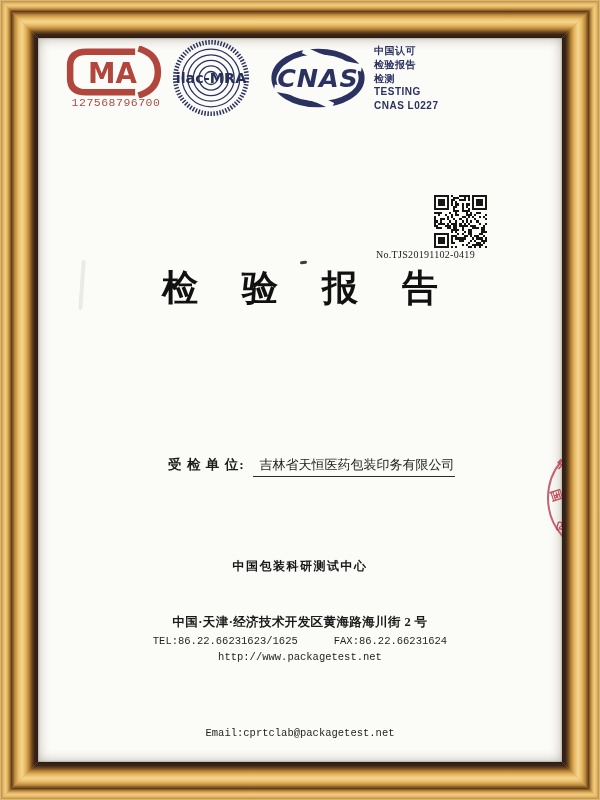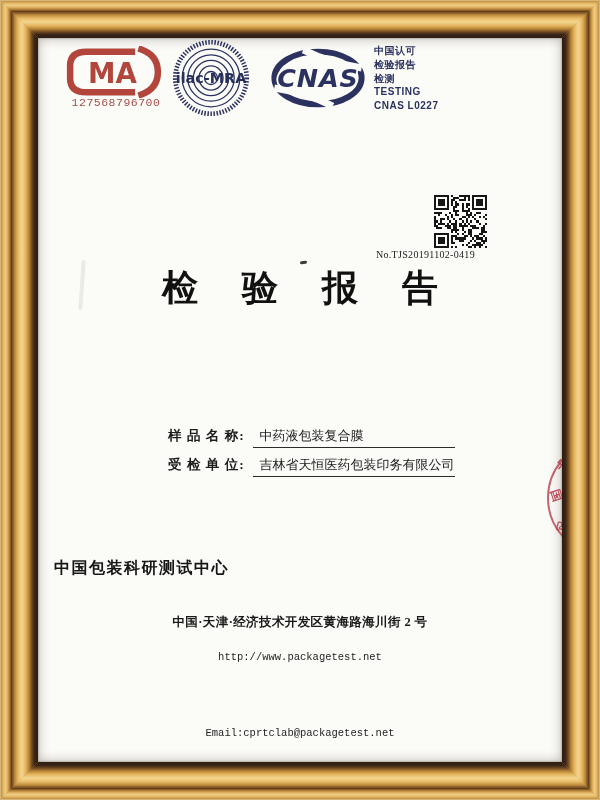--- a/index.html
+++ b/index.html
@@ -33,22 +33,22 @@
   .title{display:inline-block;font-size:36px;font-weight:700;color:#111;
          letter-spacing:44px;margin-right:-44px;white-space:nowrap;}
   .speck{position:absolute;left:262px;top:223px;width:7px;height:3px;background:#3c3c3c;border-radius:2px;transform:rotate(-8deg);}
   .smudge{position:absolute;left:42px;top:222px;width:4px;height:50px;background:rgba(140,135,128,.14);transform:rotate(4deg);border-radius:2px;}
   
   .form-row{position:absolute;left:130px;white-space:nowrap;font-size:13.5px;color:#1c1c1c;}
   .form-label{display:inline-block;width:82px;font-weight:700;letter-spacing:1px;}
   .form-value{display:inline-block;width:196px;border-bottom:1.2px solid #2b2b2b;
               padding:0 0 2px 6px;font-size:13px;}
   
-  .issuer{position:absolute;left:0;right:0;top:520px;
-          font-size:16px;font-weight:600;letter-spacing:1.5px;color:#161616;padding-left:16px;}
+  .issuer{position:absolute;left:0;right:0;top:520px;text-align:center;
+          font-size:12px;font-weight:600;letter-spacing:1.5px;color:#161616;}
   .addr{position:absolute;left:0;right:0;top:576px;text-align:center;
         font-size:12.5px;font-weight:700;color:#1a1a1a;letter-spacing:.4px;}
   .mono-line{position:absolute;left:0;right:0;text-align:center;color:#1f1f1f;
      font-family:"Liberation Mono","DejaVu Sans Mono",monospace;font-size:10.5px;}
   .telfax{top:597px;display:flex;justify-content:center;gap:36px;}
   .url-line{top:613px;} .email-line{top:643px;margin-top:46px;}
   
   .stamp{position:absolute;left:509px;top:402px;width:112px;height:112px;border-radius:50%;
          border:2.5px solid rgba(183,62,76,.8);}
   .stamp span{position:absolute;font-size:12px;color:rgba(183,62,76,.9);font-weight:600;}
@@ -310,31 +310,31 @@
       </svg>
 
     <div class="report-no">No.TJS20191102-0419</div>
 
     <div class="title-wrap">
       <span class="title">检验报告</span>
     </div>
     <div class="speck"></div>
     <div class="smudge"></div>
 
-    <div class="form-row" style="top:389px;">
-      <span class="form-label">样 品 名 称:</span>
-      <span class="form-value">中药液包装复合膜</span>
-    </div>
     <div class="form-row" style="top:418px;">
       <span class="form-label">受 检 单 位:</span>
       <span class="form-value">吉林省天恒医药包装印务有限公司</span>
     </div>
 
     <div class="issuer">中国包装科研测试中心</div>
     <div class="addr">中国·天津·经济技术开发区黄海路海川街 2 号</div>
+    <div class="mono-line telfax">
+      <span>TEL:86.22.66231623/1625</span>
+      <span>FAX:86.22.66231624</span>
+    </div>
     <div class="mono-line url-line">http://www.packagetest.net</div>
     <div class="mono-line email-line">Email:cprtclab@packagetest.net</div>
 
     <div class="stamp">
       <span class="s0">中</span>
       <span class="s1">国</span>
       <span class="s2">包</span>
     </div>
 
   </div>

